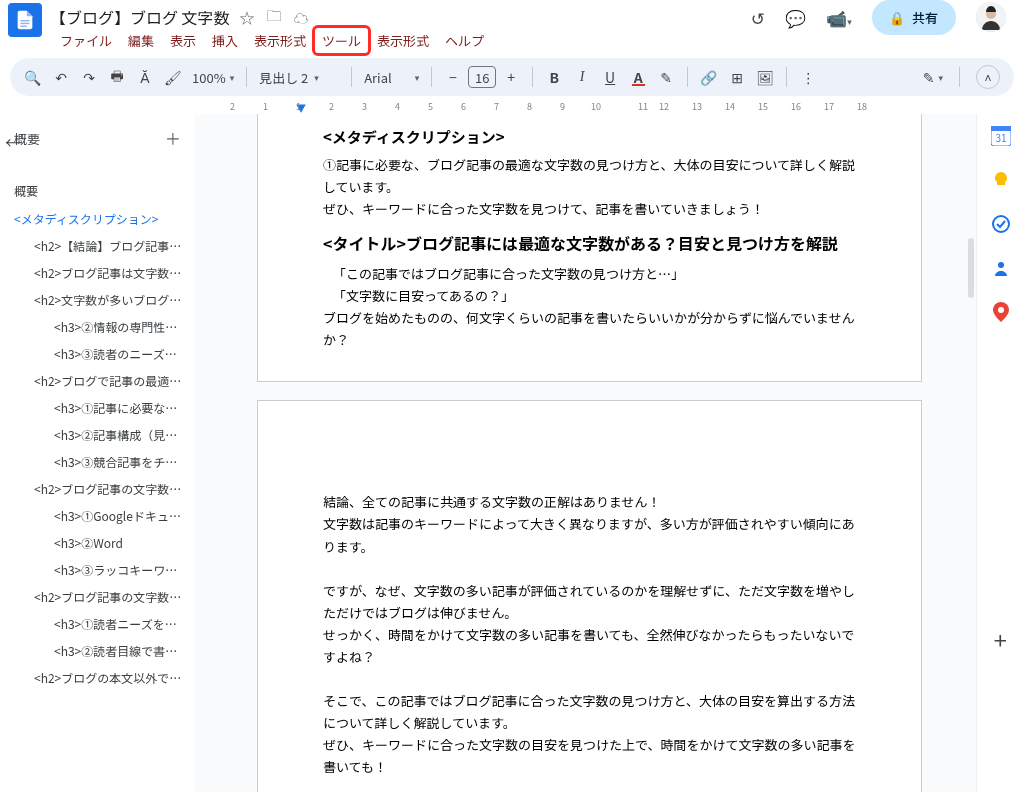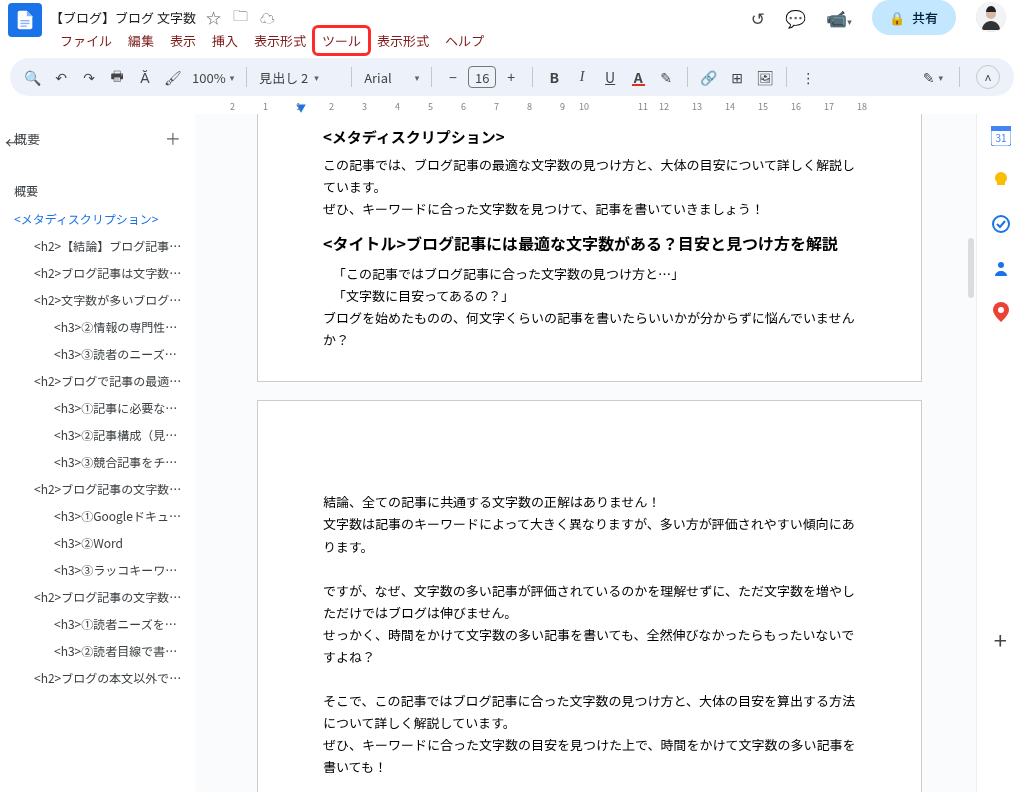--- a/index.html
+++ b/index.html
@@ -1,20 +1,20 @@
 <!DOCTYPE html>
 <html><head>
 <meta charset="utf-8">
 <style>
 * { margin:0; padding:0; box-sizing:border-box; font-family:"Noto Sans JP","Helvetica Neue",Arial,sans-serif; }
 body { background:#fff; width:1024px; height:792px; overflow:hidden; color:#202124; position:relative;}
 .titlebar{display:flex;align-items:center;height:28px;padding:6px 8px 0 8px;gap:8px;}
 .docs-icon{width:34px;height:34px;background:#1a73e8;border-radius:4px;display:flex;align-items:center;justify-content:center;margin-top:6px;}
 .docs-icon svg{width:22px;height:22px;fill:#fff;}
-.doc-title{font-size:13px;color:#202124;}
+.doc-title{font-size:16px;color:#202124;}
 .title-icn{color:#5f6368;padding:2px;font-size:15px;}
 .right-head{margin-left:auto;display:flex;align-items:center;gap:20px;padding-right:10px;}
 .head-btn{color:#444;font-size:17px;cursor:pointer;}
 .share-btn{background:#c2e7ff;color:#001d35;font-size:13px;font-weight:500;padding:8px 18px;border-radius:30px;display:flex;align-items:center;gap:6px;}
 .avatar{width:30px;height:30px;border-radius:50%;background:linear-gradient(#eee,#ccc);overflow:hidden;}
 .avatar svg{width:100%;height:100%;}
 .menubar{display:flex;align-items:center;padding:2px 0 4px 52px;gap:0;height:26px;font-size:13px;color:#7f1d1d}
 .menu-item{padding:4px 8px;cursor:pointer;border-radius:4px;}
 .menu-item.highlight{outline:3px solid #ff2a2a;outline-offset:-1px;}
 .toolbar{margin:4px 10px 0 10px;background:#edf2fa;border-radius:24px;height:38px;display:flex;align-items:center;padding:0 14px;gap:10px;color:#444}
@@ -158,21 +158,21 @@
     <span style="left: 33px;">1</span>
     <span style="left: 66px;">1</span>
     <span style="left: 99px;">2</span>
     <span style="left: 132px;">3</span>
     <span style="left: 165px;">4</span>
     <span style="left: 198px;">5</span>
     <span style="left: 231px;">6</span>
     <span style="left: 264px;">7</span>
     <span style="left: 297px;">8</span>
     <span style="left: 330px;">9</span>
-    <span style="left: 349px;">10</span>
+    <span style="left: 361px;">10</span>
     <span style="left: 396px; margin-left: 12px;">11</span>
     <span style="left: 429px;">12</span>
     <span style="left: 462px;">13</span>
     <span style="left: 495px;">14</span>
     <span style="left: 528px;">15</span>
     <span style="left: 561px;">16</span>
     <span style="left: 594px;">17</span>
     <span style="left: 627px;">18</span>
   </div>
 
@@ -202,21 +202,21 @@
         <div class="lv2">&lt;h2&gt;ブログ記事の文字数…</div>
         <div class="lv3">&lt;h3&gt;①読者ニーズを…</div>
         <div class="lv3">&lt;h3&gt;②読者目線で書…</div>
         <div class="lv2">&lt;h2&gt;ブログの本文以外で…</div>
       </div>
   </div>
 
   <div class="doc-area">
     <div class="page page1">
       <h2>&lt;メタディスクリプション&gt;</h2>
-      <div>この記事では、ブログ記事の最適な文字数の見つけ方と、大体の目安について詳しく解説しています。</div>
+      <div>①記事に必要な、ブログ記事の最適な文字数の見つけ方と、大体の目安について詳しく解説しています。</div>
       <div>ぜひ、キーワードに合った文字数を見つけて、記事を書いていきましょう！</div>
       <h1>&lt;タイトル&gt;ブログ記事には最適な文字数がある？目安と見つけ方を解説</h1>
       <div class="indent">「この記事ではブログ記事に合った文字数の見つけ方と…」</div>
       <div class="indent">「文字数に目安ってあるの？」</div>
       <div>ブログを始めたものの、何文字くらいの記事を書いたらいいかが分からずに悩んでいませんか？</div>
     </div>
     <div class="page" style="min-height:460px;padding-top:90px;">
       <div>結論、全ての記事に共通する文字数の正解はありません！</div>
       <div>文字数は記事のキーワードによって大きく異なりますが、多い方が評価されやすい傾向にあります。</div>
       <br>

